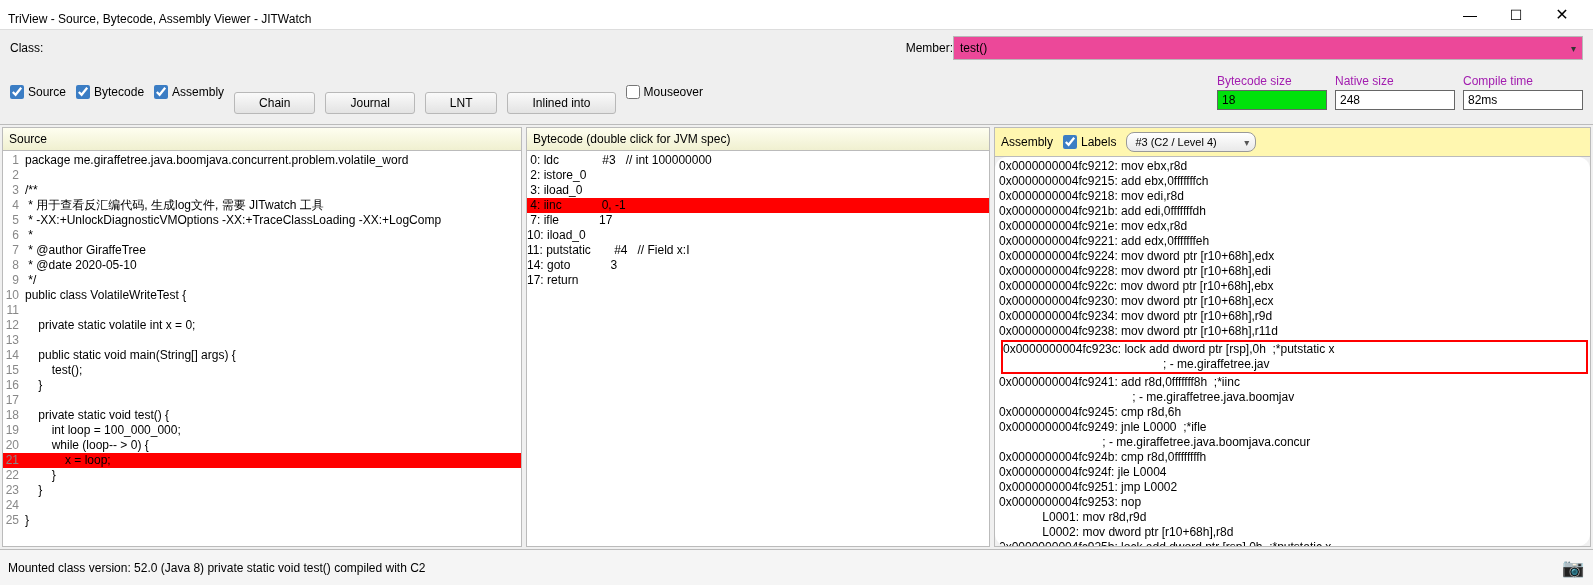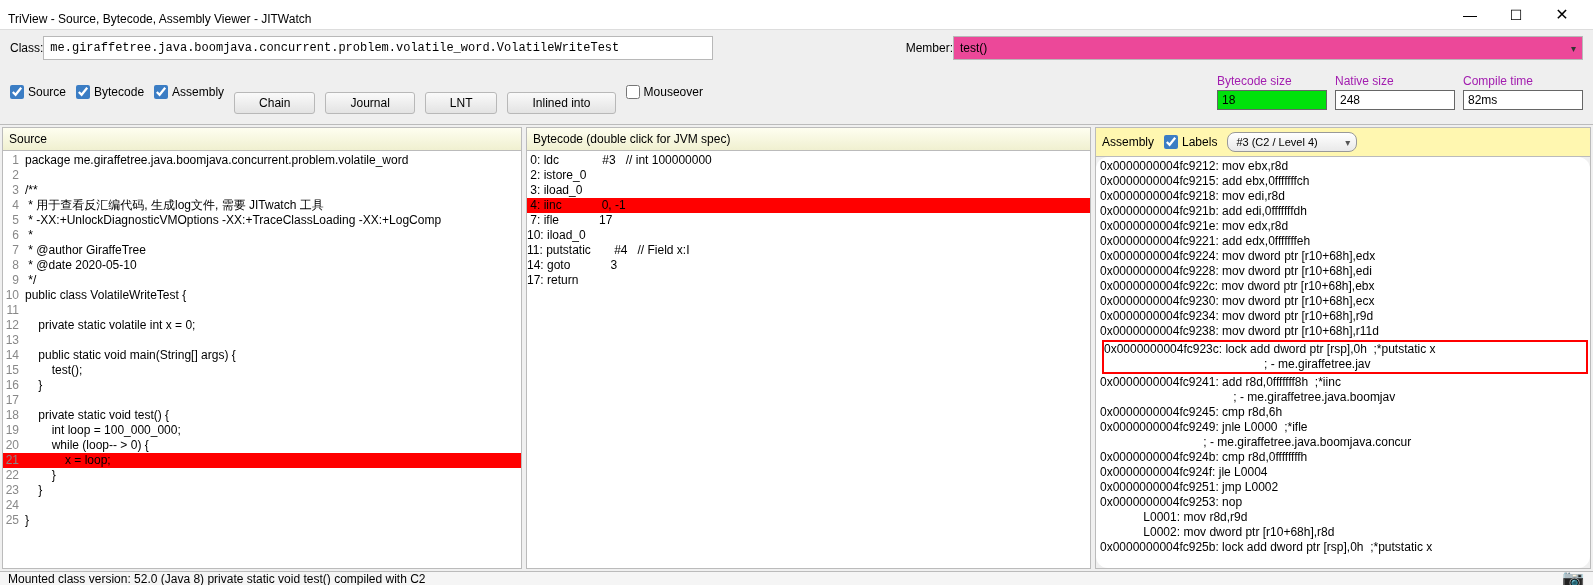--- a/index.html
+++ b/index.html
@@ -30,36 +30,36 @@
 .statbox { display:flex; flex-direction:column; width:120px; }
 .statbox .slabel { font-size:12px; color:#a21caf; margin-bottom:2px;}
 .statbox .sval { border:1px solid #666; background:#fff; height:20px; padding:0 4px; display:flex; align-items:center; font-size:12px; }
 .statbox .sval.green { background:#00e10b; }
 .statbox.first { width:110px;}
 
 
 .tripane { flex:1; display:flex; border-top:1px solid #bbb; min-height:0;}
 .pane { display:flex; flex-direction:column; border:1px solid #bbb; margin:2px; min-width:0;}
 .pane.source { width:520px; }
-.pane.bytecode { width:565px; }
+.pane.bytecode { width:464px; }
 .pane.assembly { flex:1; }
 .pane-header { background:linear-gradient(#fefef0,#f0f0d0); border-bottom:1px solid #bbb; padding:4px 6px; font-size:12px; display:flex; align-items:center; gap:10px;}
 .pane-header.yellow { background:#fff7b0; }
 .pane-body { flex:1; overflow:auto; background:#fff; font-family:'Courier New',monospace; font-size:12px; line-height:15px; white-space:pre; padding:2px 0;}
 .gutter-row { display:flex; }
 .gutter { width:22px; text-align:right; color:#888; padding-right:6px; user-select:none;}
 .code { flex:1; }
 .hl-red { background:#ff0000; color:#000; }
 .hl-red-full { background:#ff0000; display:block; }
 .mini-sel { height:20px; border:1px solid #999; background:linear-gradient(#fff,#e9e9e9); border-radius:8px; padding:0 20px 0 8px; font-size:11px; display:flex; align-items:center; position:relative; cursor:pointer; min-width:130px;}
 .mini-sel::after { content:"▾"; position:absolute; right:6px; font-size:10px; color:#555;}
 .asm-body { padding-left:4px;border-radius:12px; }
 .asm-box { border:2px solid #ff0000; margin:1px 2px; }
 .asm-line { white-space:pre; }
-.status { height:14px; border-top:1px solid #bbb; display:flex; align-items:center; padding:0 8px; font-size:12px; background:#f5f5f5; justify-content:space-between;}
+.status { height:36px; border-top:1px solid #bbb; display:flex; align-items:center; padding:0 8px; font-size:12px; background:#f5f5f5; justify-content:space-between;}
 .camera { font-size:18px; }
 
 
 .pane-body::-webkit-scrollbar { width:16px; height:16px; }
 .pane-body::-webkit-scrollbar-track { background:#f0f0f0; }
 .pane-body::-webkit-scrollbar-thumb { background:#c2c2c2; border:1px solid #a8a8a8;}
 </style>
 </head>
 <body>
 
@@ -67,21 +67,20 @@
   <span class="title-text">TriView - Source, Bytecode, Assembly Viewer - JITWatch</span>
   <div class="winbtns">
     <div class="winbtn">—</div>
     <div class="winbtn">☐</div>
     <div class="winbtn close">✕</div>
   </div>
 </div>
 
 <div class="toolbar1">
   <span class="lbl">Class:</span>
-  <input class="input-text class-input" value="me.giraffetree.java.boomjava.concurrent.problem.volatile_word.VolatileWriteTest" style="">
   <div class="spacer"></div>
   <span class="lbl">Member:</span>
   <div class="member-select">
     <span>test()</span>
     <span class="chev">▾</span>
   </div>
 </div>
 
 <div class="toolbar2">
   <label class="chk">

